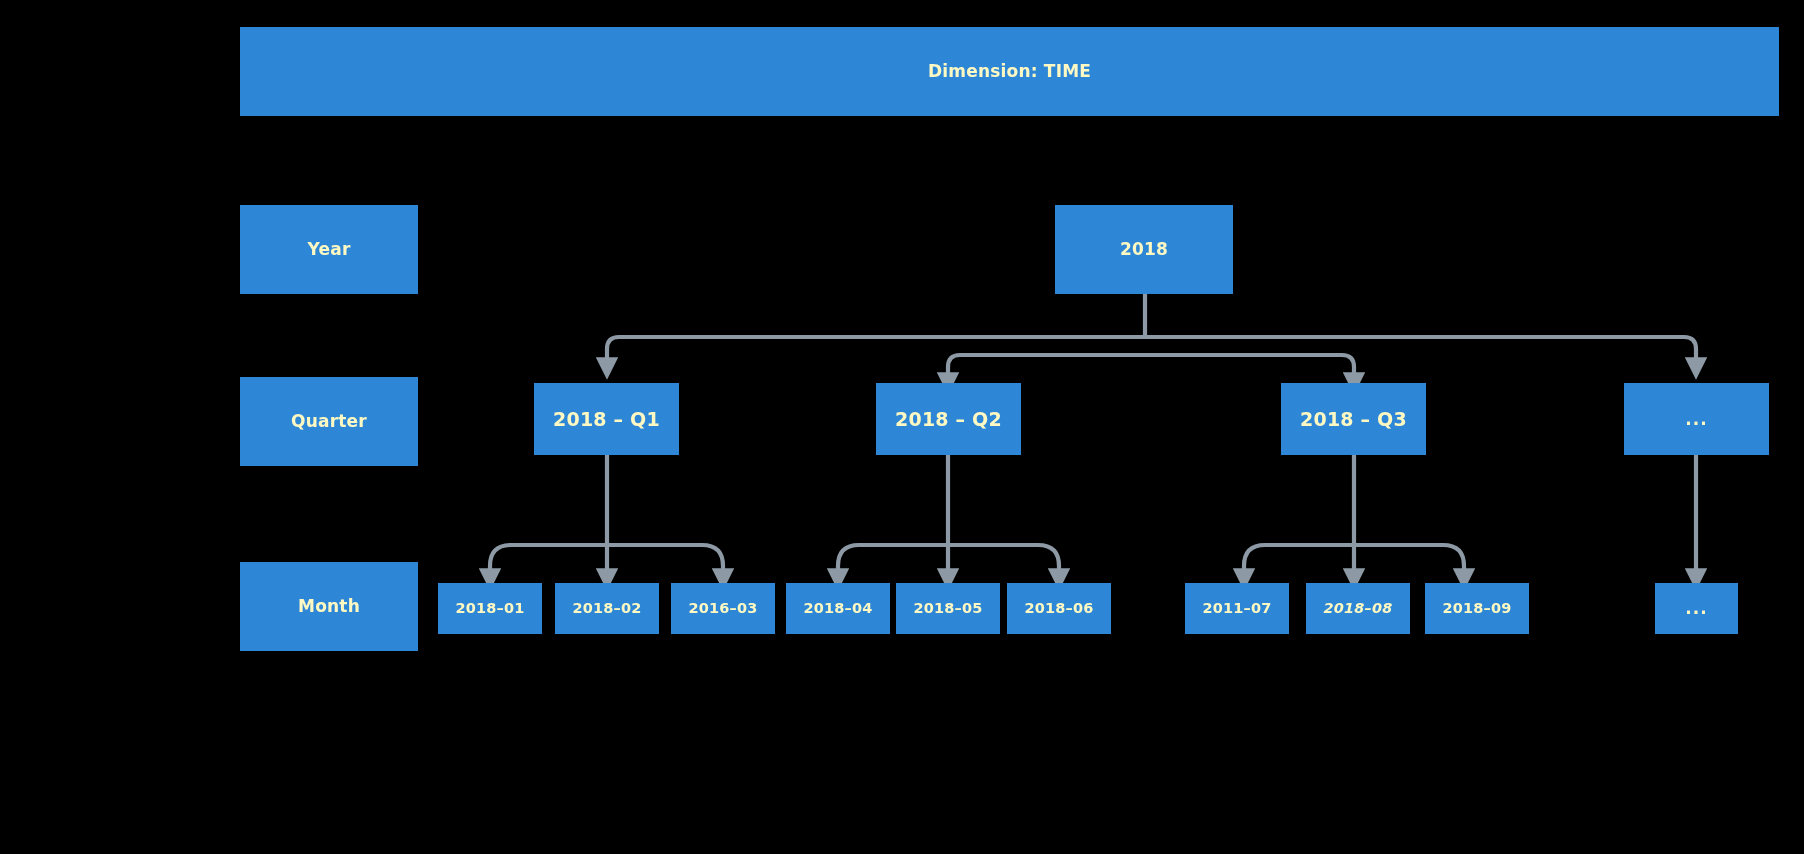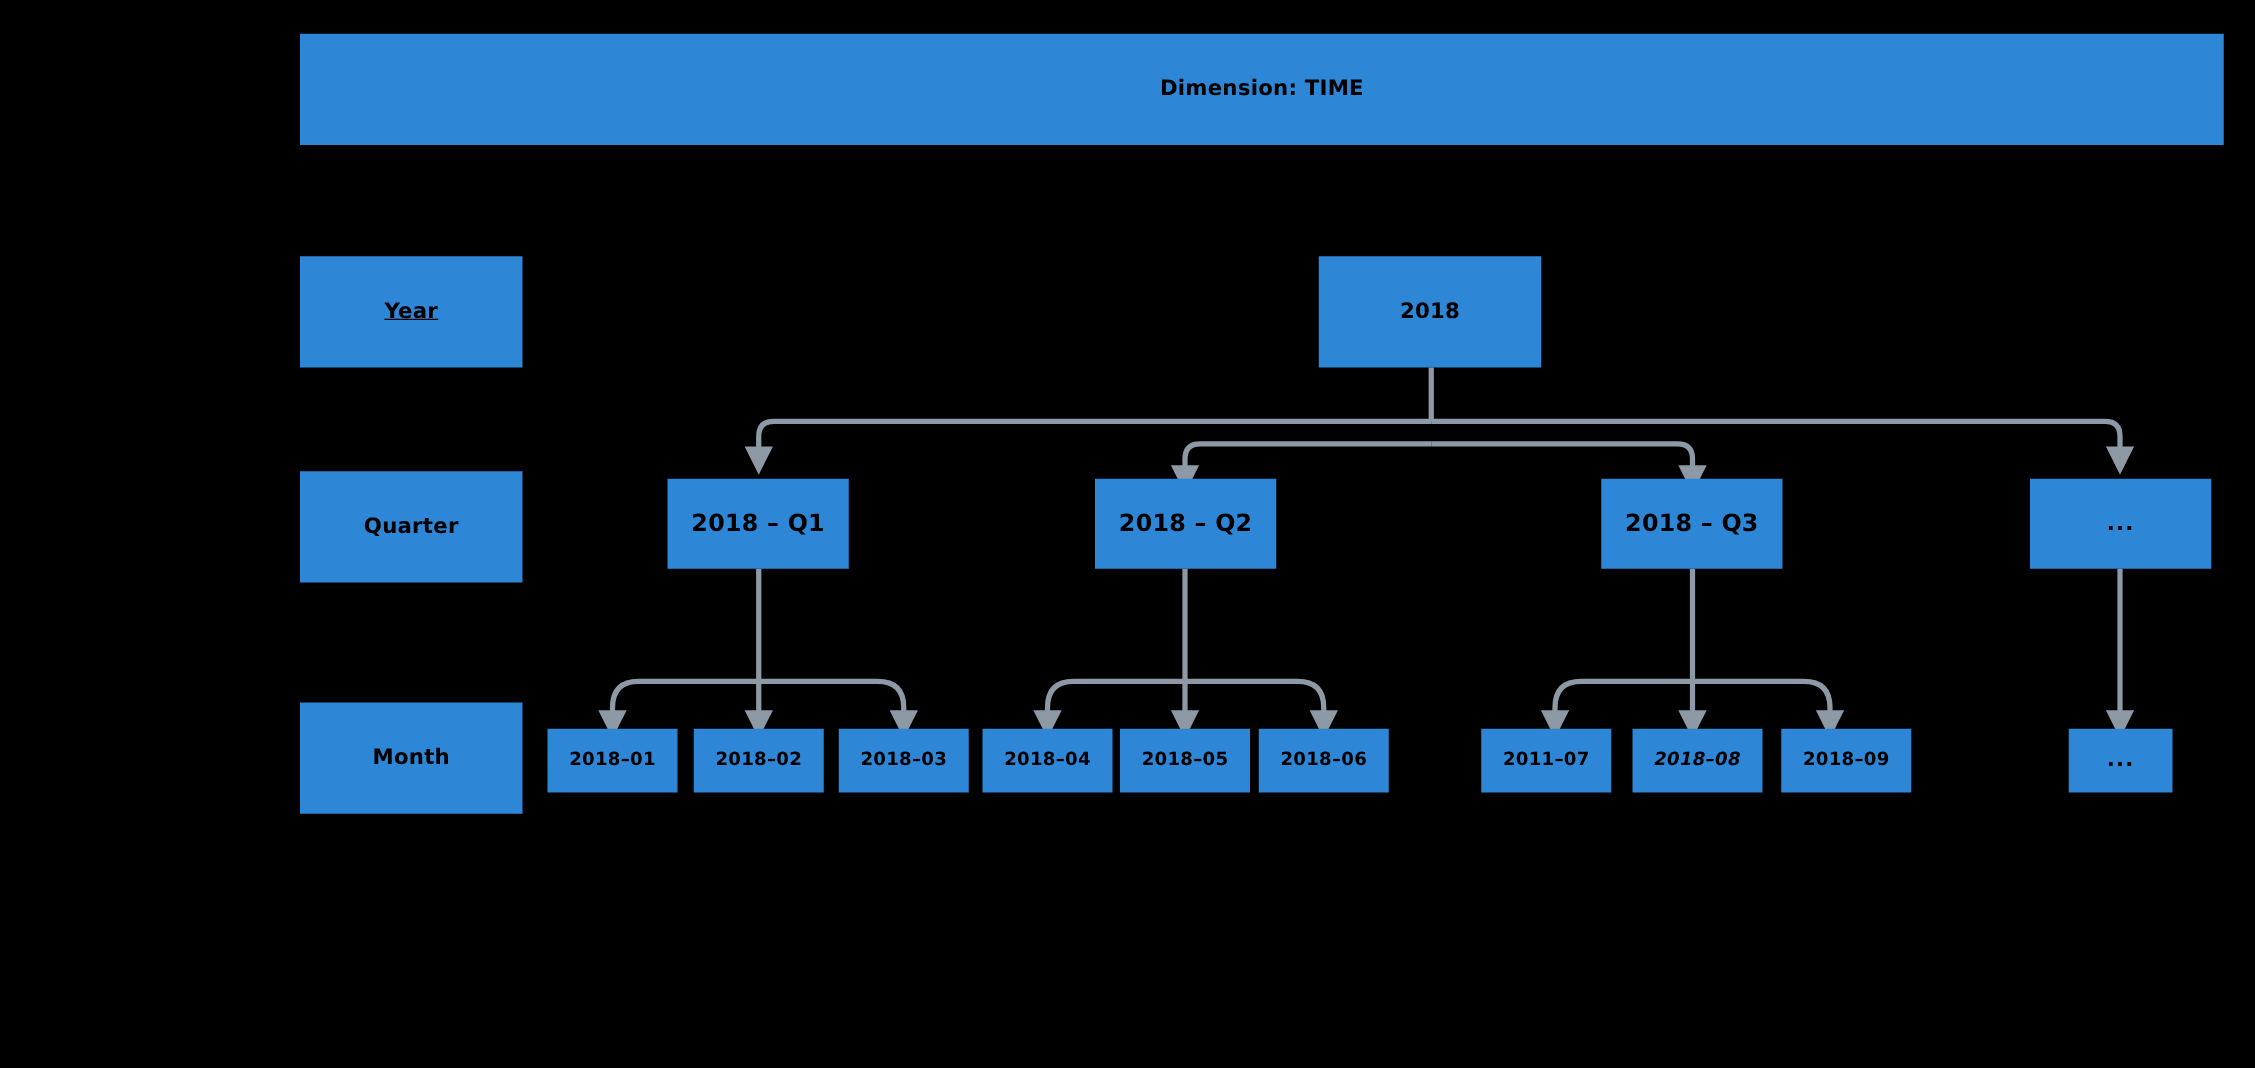--- a/index.html
+++ b/index.html
@@ -12,21 +12,21 @@
     position: relative;
     overflow: hidden;
     font-family: "DejaVu Sans", sans-serif;
   }
 
   #stage { position: absolute; inset: 0; }
 
   .node {
     position: absolute;
     background: #2e86d6;
-    color: #000000;
+    color: #fef9c3;
     display: flex;
     align-items: center;
     justify-content: center;
     text-align: center;
     font-weight: bold;
     letter-spacing: 0.2px;
     line-height: 1.1;
     z-index: 3;
   }
 
@@ -91,21 +91,21 @@
       <path d="M 1354 545 L 1443 545 Q 1464 545 1464 566 L 1464 578" marker-end="url(#arrow)"></path>
 
       <path d="M 1696 455 L 1696 578" marker-end="url(#arrow)"></path>
     </g>
   </svg>
 
   <div class="node banner" style="left:240px; top:27px; width:1539px; height:89px;">
     <span>Dimension: TIME</span>
   </div>
 
-  <div class="node row-label" style="left:240px; top:205px; width:178px; height:89px;text-decoration:underline;">
+  <div class="node row-label" style="left:240px; top:205px; width:178px; height:89px;">
     <span>Year</span>
   </div>
 
   <div class="node row-label" style="left:240px; top:377px; width:178px; height:89px;">
     <span>Quarter</span>
   </div>
 
   <div class="node row-label" style="left:240px; top:562px; width:178px; height:89px;">
     <span>Month</span>
   </div>
@@ -132,21 +132,21 @@
 
   <div class="node month-node" style="left:438px; top:583px; width:104px; height:51px;align-items:center;">
     <span>2018–01</span>
   </div>
 
   <div class="node month-node" style="left:555px; top:583px; width:104px; height:51px;">
     <span>2018–02</span>
   </div>
 
   <div class="node month-node" style="left:671px; top:583px; width:104px; height:51px;">
-    <span>2018–03</span>
+    <span>2016–03</span>
   </div>
 
   <div class="node month-node" style="left:786px; top:583px; width:104px; height:51px;">
     <span>2018–04</span>
   </div>
 
   <div class="node month-node" style="left:896px; top:583px; width:104px; height:51px;">
     <span>2018–05</span>
   </div>
 

